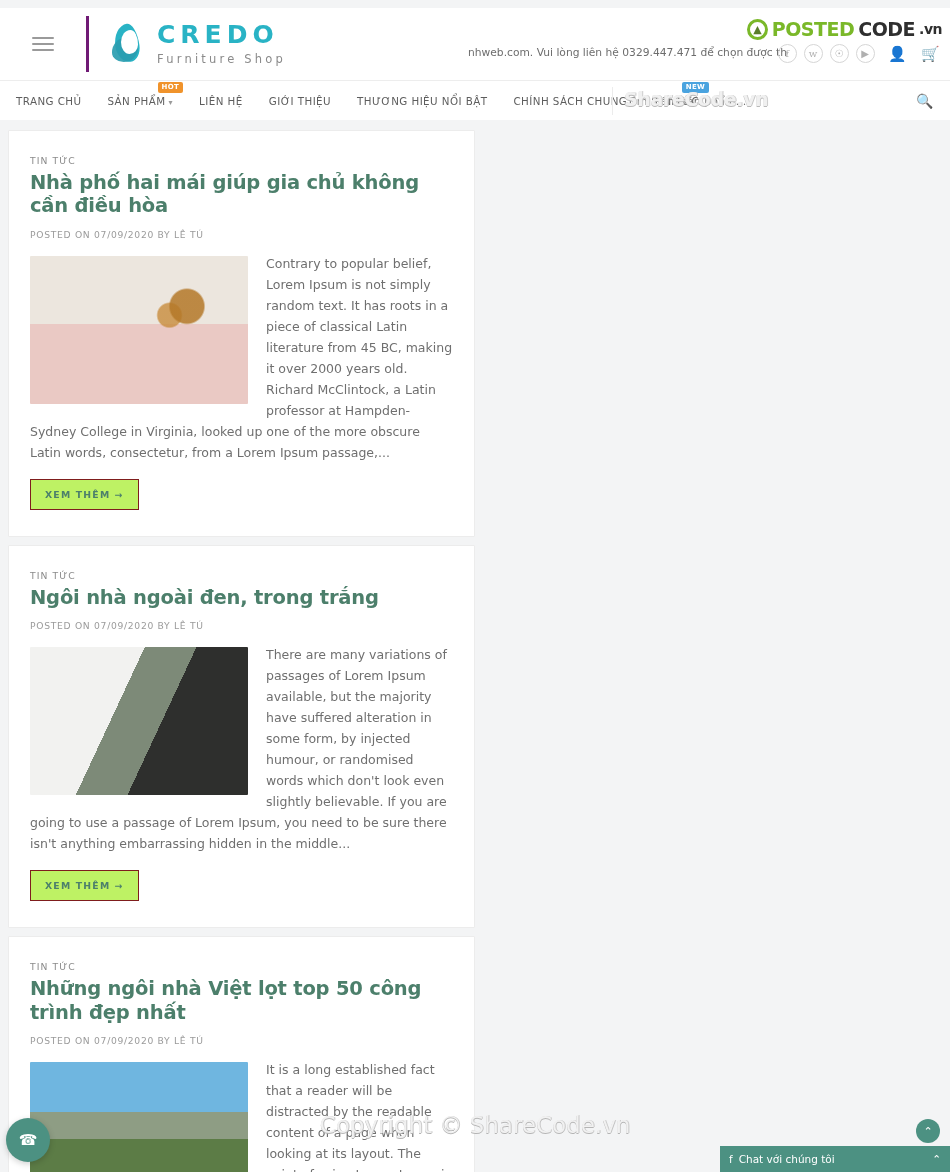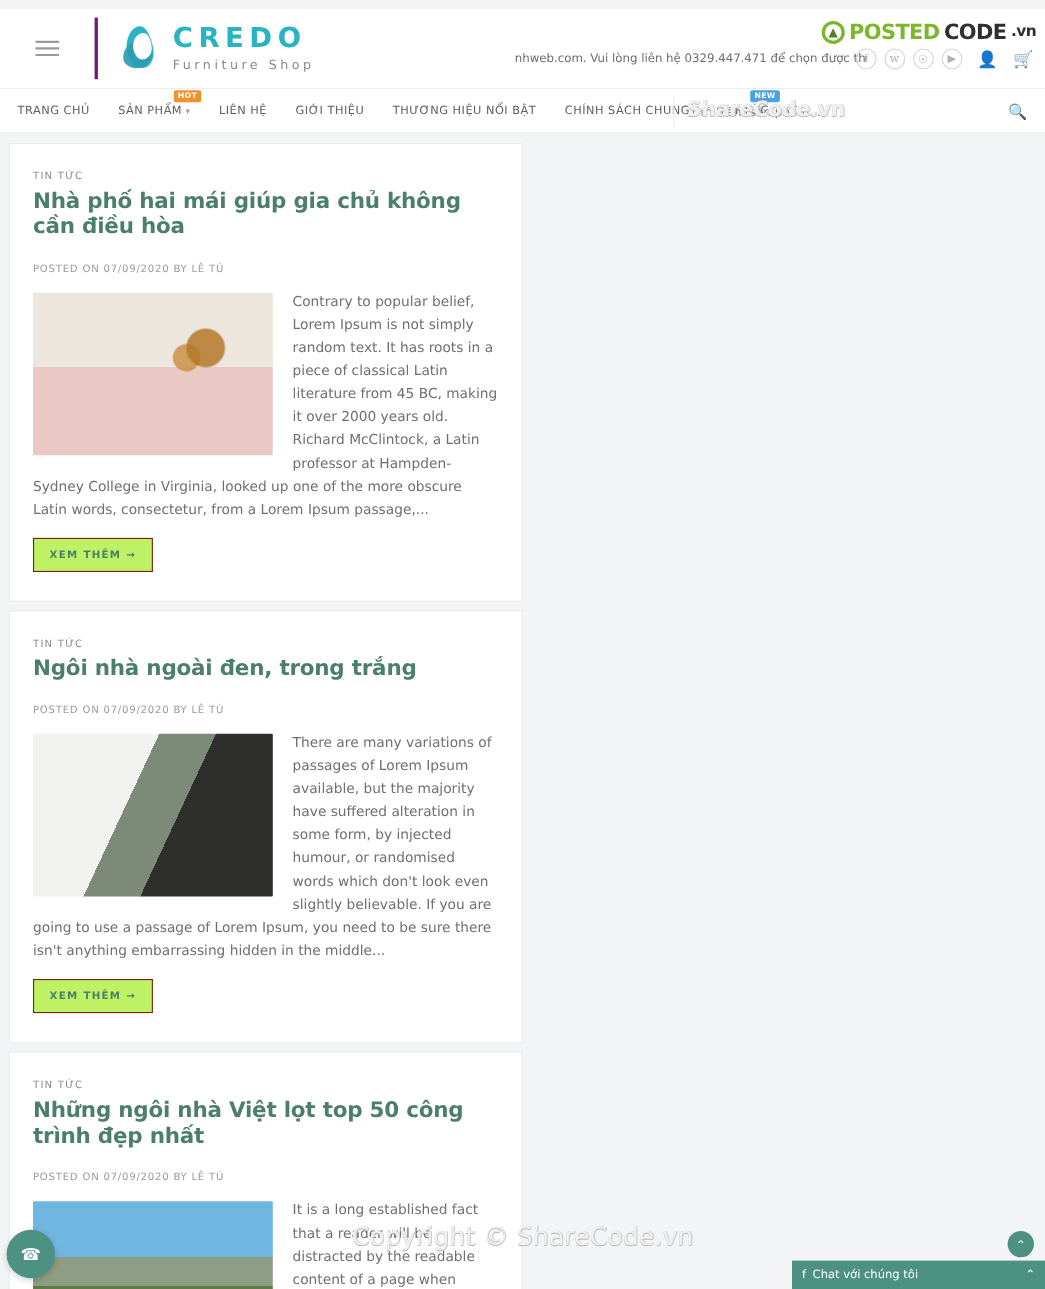--- a/index.html
+++ b/index.html
@@ -105,21 +105,21 @@
   .grid { display:flex; flex-wrap:wrap; gap:8px; }
   .card {
     width:467px; background:#fff; padding:24px 21px 26px;
     border:1px solid #ececec; border-radius:1px;
   }
   .cat { font-size:9.2px; letter-spacing:1.1px; color:#8b8b8b; text-transform:uppercase;}
   .ttl {
     font-size:19.5px; font-weight:bold; color:#4c7f6b; margin-top:5px; line-height:1.2;
     letter-spacing:-.2px;
   }
-  .meta { font-size:9.2px; letter-spacing:.7px; color:#9b9b9b; margin-top:21px; text-transform:uppercase;}
+  .meta { font-size:9.2px; letter-spacing:.7px; color:#9b9b9b; margin-top:11px; text-transform:uppercase;}
   .body { margin-top:13px; font-size:12.5px; line-height:1.68; color:#6f6f6f; }
   .thumb {
     width:218px; height:148px; float:left; margin:3px 18px 4px 0;
     background-size:cover; background-position:center; border-radius:1px;
   }
   .t1 { background:
       radial-gradient(circle at 72% 34%, rgba(180,120,40,.85) 0 9%, transparent 10%),
       radial-gradient(circle at 64% 40%, rgba(200,140,60,.8) 0 7%, transparent 8%),
       linear-gradient(#ece6de 0 46%, #eac9c4 46% 100%),
       #eac9c4; }

